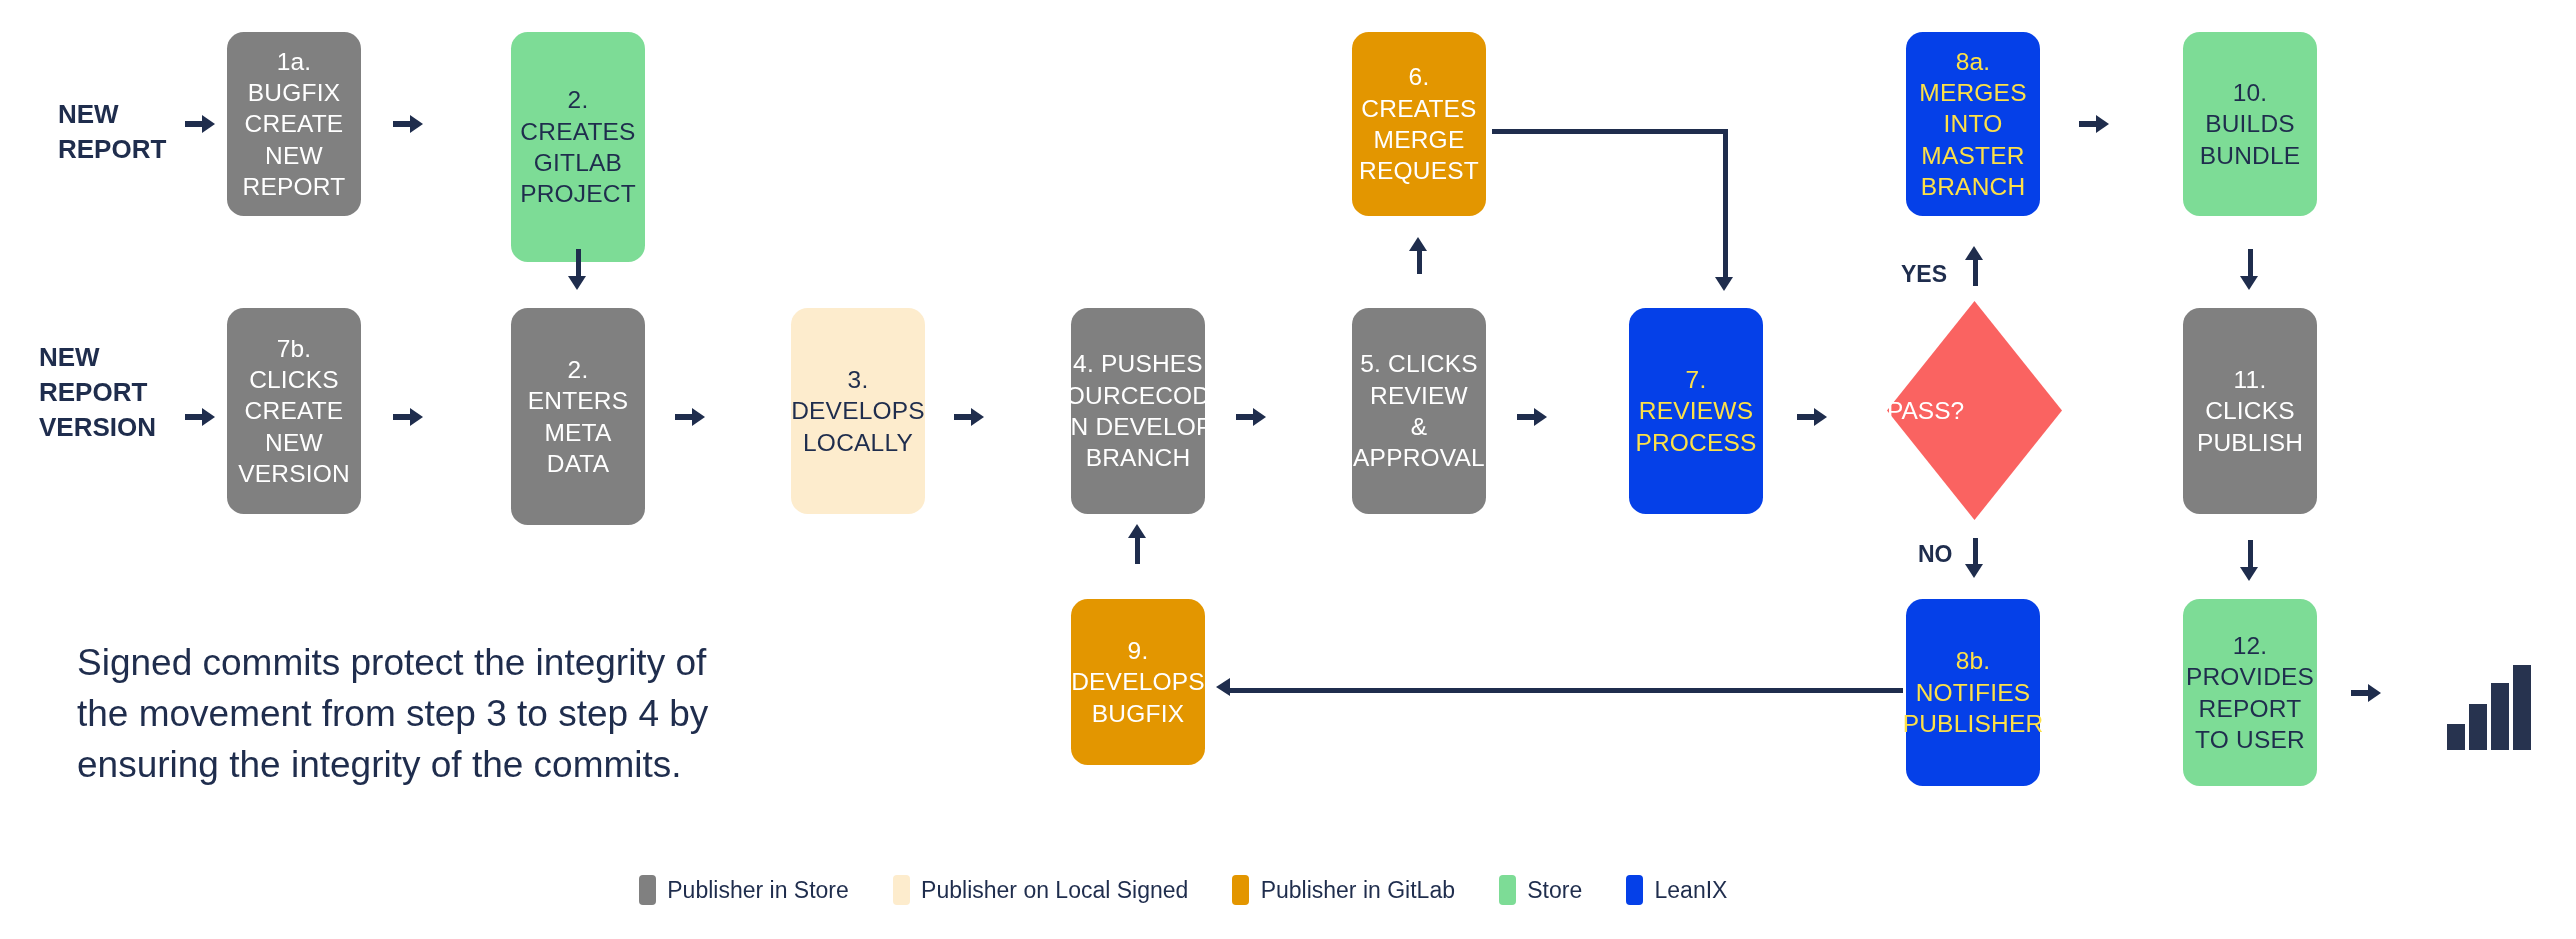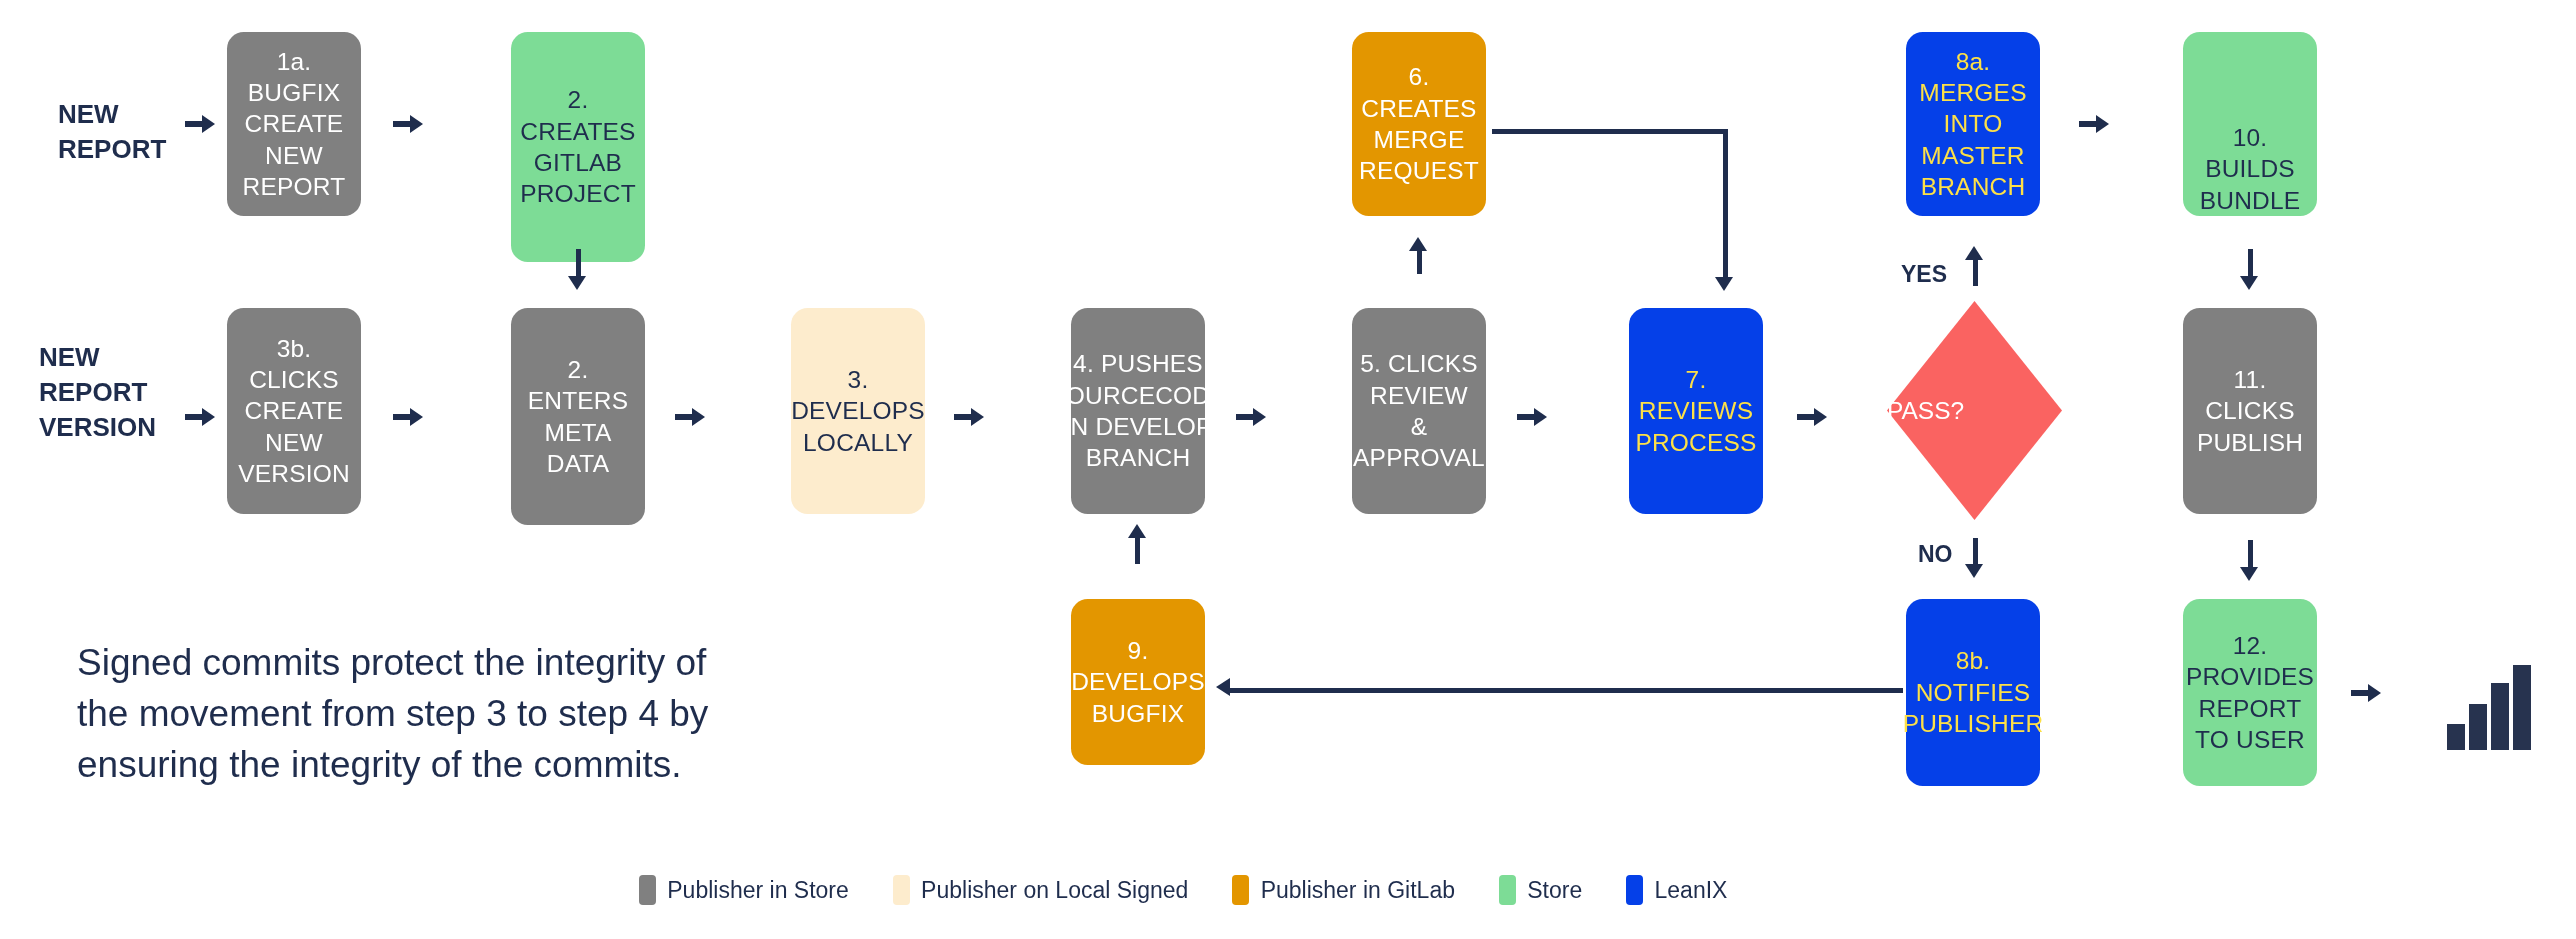--- a/index.html
+++ b/index.html
@@ -133,30 +133,30 @@
   </div>
 
   <div class="node n-blue" style="left:1906px;top:32px;width:134px;height:184px;">
     <div>
       <div>8a. MERGES</div>
       <div>INTO MASTER</div>
       <div>BRANCH</div>
     </div>
   </div>
 
-  <div class="node n-green" style="left:2183px;top:32px;width:134px;height:184px;align-items:flex-end;">
+  <div class="node n-green" style="left:2183px;top:32px;width:134px;height:184px;">
     <div>
       <div>10. BUILDS</div>
       <div>BUNDLE</div>
     </div>
   </div>
 
   <div class="node n-gray" style="left:227px;top:308px;width:134px;height:206px;">
     <div>
-      <div>3b. CLICKS</div>
+      <div>7b. CLICKS</div>
       <div>CREATE NEW</div>
       <div>VERSION</div>
     </div>
   </div>
 
   <div class="node n-gray" style="left:511px;top:308px;width:134px;height:217px;">
     <div>
       <div>2. ENTERS</div>
       <div>META DATA</div>
     </div>

